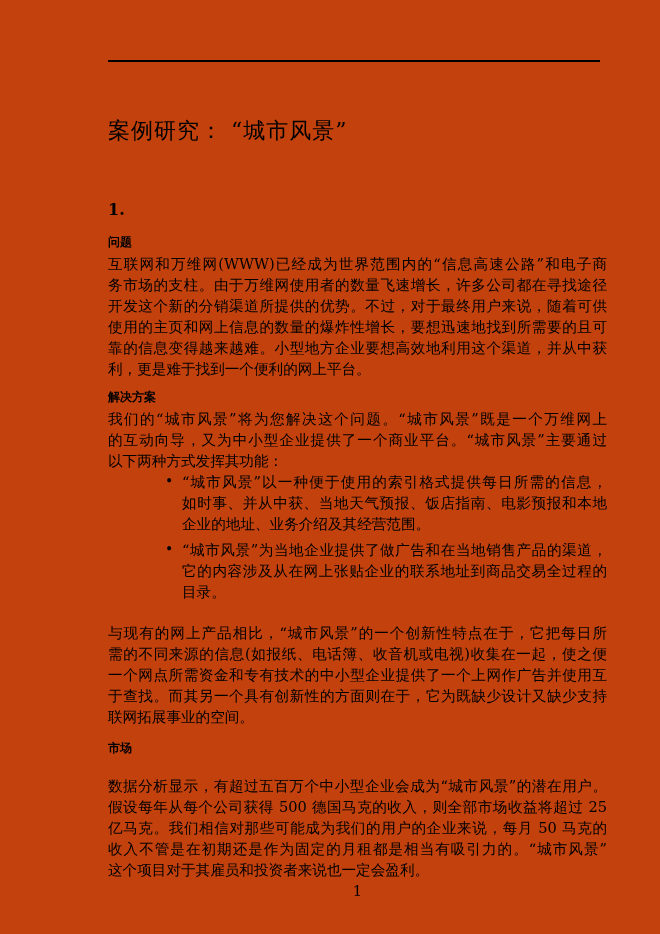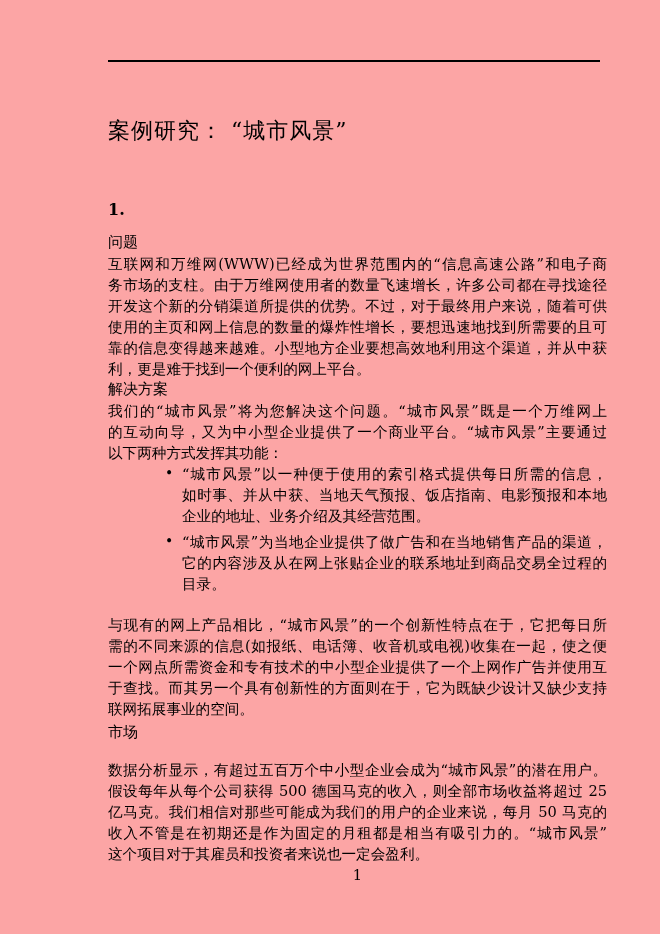--- a/index.html
+++ b/index.html
@@ -1,19 +1,19 @@
 <!DOCTYPE html>
 <html><head>
 <meta charset="utf-8">
 <style>
   html,body { margin:0; padding:0; background:#ffffff; }
   .page {
     position:relative;
     width:660px; height:934px;
-    background:#fca5a5;
+    background:#c2410c;
     color:#000;
     font-family:"DejaVu Serif","Liberation Serif",serif;
     overflow:hidden;
   }
   .content { padding:0 53px 0 108px; }
 
   .rule {
     margin-top:60px;
     width:492px;
     border-top:2px solid #000;
@@ -35,26 +35,26 @@
     align-items:baseline;
     font-size:16px;
     font-weight:700;
     line-height:22px;
     white-space:nowrap;
   }
   .section-heading .sec-num { margin-right:11px; }
 
   .sub-heading {
     margin-top:11px;
-    font-size:15px;
-    font-weight:400;
+    font-size:12px;
+    font-weight:700;
     line-height:21px;
   }
-  .sub-heading.solution { margin-top:0; }
-  .sub-heading.market   { margin-top:3px; }
+  .sub-heading.solution { margin-top:8px; }
+  .sub-heading.market   { margin-top:11px; }
 
   .para { font-size:14.6px; line-height:21px; }
   .tline {
     text-align:justify;
     text-align-last:justify;
     white-space:nowrap;
   }
   .para .tline:last-child,
   .bullet-lines .tline:last-child { text-align-last:left; }
 

